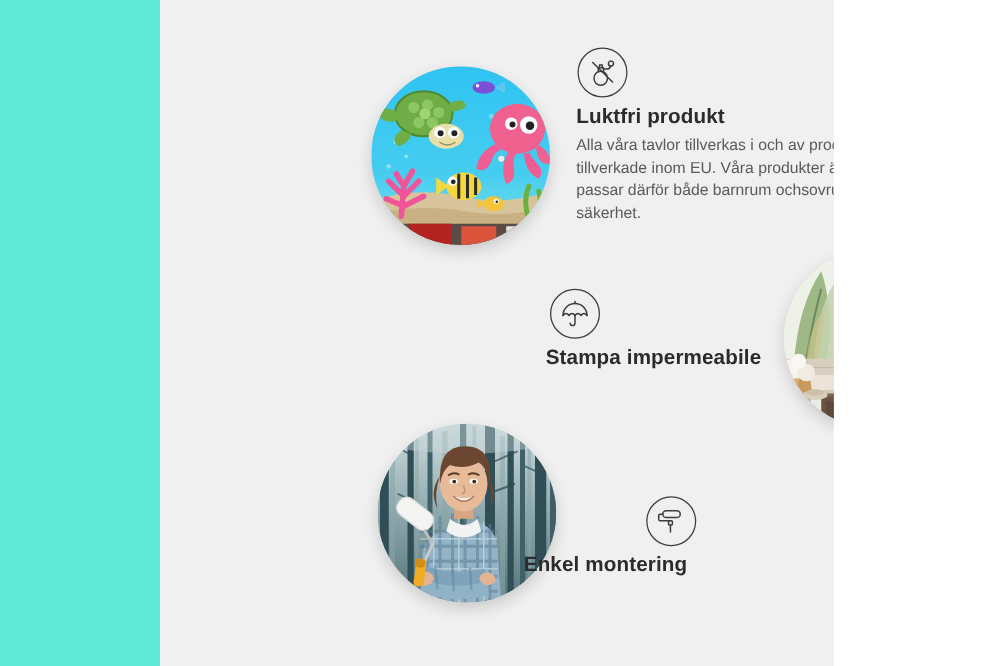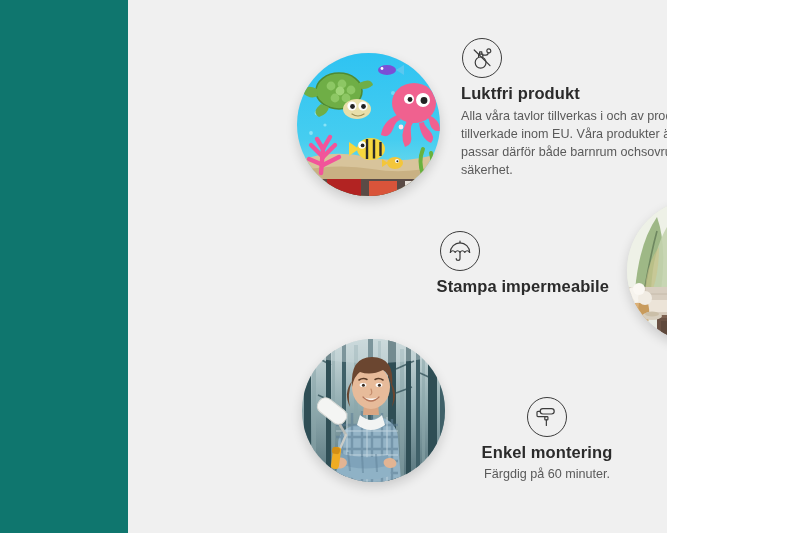--- a/index.html
+++ b/index.html
@@ -11,21 +11,21 @@
     width: 800px;
     height: 533px;
     overflow: hidden;
     font-family: "Liberation Sans", sans-serif;
   }
 
   #stage {
     position: relative;
     width: 656px;
     height: 533px;
-    background: #0f766e;
+    background: #5eead4;
   }
 
   
   #panel {
     position: absolute;
     left: 128px;
     top: 0;
     width: 539px;
     height: 533px;
     background: #f0f0f0;
@@ -80,21 +80,21 @@
   #feature-odourless .feat-title { margin: 0 0 5px 1px; }
   #feature-odourless .feat-body  { margin: 0 0 0 1px; width: 290px; }
 
   
   #feature-waterproof { left: 183px; top: 231px; width: 298px; text-align: right; }
   #feature-waterproof .feat-icon { margin: 0 auto 6px auto; }
   #feature-waterproof .feat-title { margin: 0 0 5px 0; }
   #feature-waterproof .feat-body  { margin: 0; }
 
   
-  #feature-mounting { left: 301px; top: 397px; width: 236px; text-align: center; }
+  #feature-mounting { left: 291px; top: 397px; width: 236px; }
   #feature-mounting .feat-icon { margin: 0 auto 6px auto; }
   #feature-mounting .feat-title { margin: 0 0 4px 0; }
   #feature-mounting .feat-body  { margin: 0; }
 </style>
 </head>
 <body>
 
 <div id="stage">
 
   <div id="panel">
@@ -420,17 +420,16 @@
     <div class="feature" id="feature-mounting">
       <div class="feat-icon">
         <svg width="24" height="24" viewBox="0 0 24 24" fill="none" stroke="#3c3c3c" stroke-width="1.2" stroke-linecap="round" stroke-linejoin="round" aria-hidden="true">
           <rect x="5.2" y="3.6" width="14.0" height="5.4" rx="2.7"></rect>
           <path d="M5.2 6.3H3.0a1 1 0 0 0-1 1v3.3a1 1 0 0 0 1 1h8.2"></path>
           <rect x="9.8" y="11.6" width="3.1" height="3.3" rx="0.7"></rect>
           <path d="M11.35 14.9v5.6"></path>
         </svg>
       </div>
       <div class="feat-title">Enkel montering</div>
-      <div class="feat-body">Färgdig på 60 minuter.</div>
     </div>
 
   </div>
 </div>
 
 </body></html>

